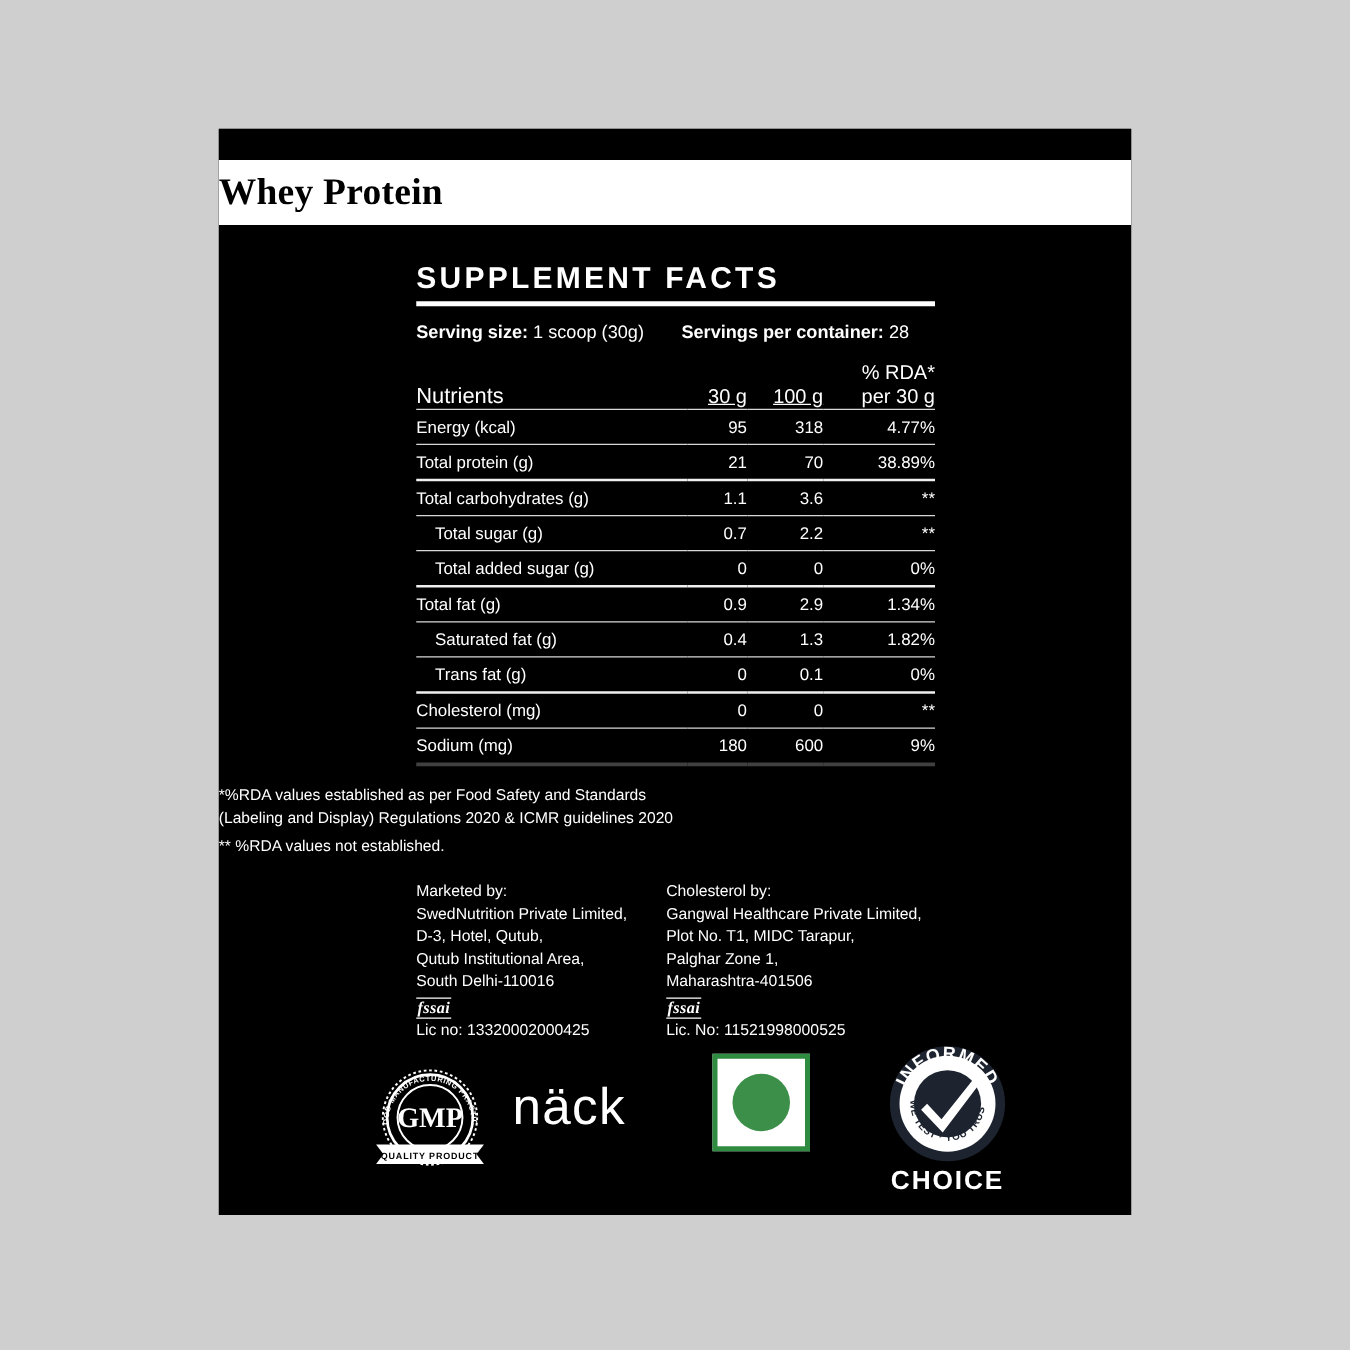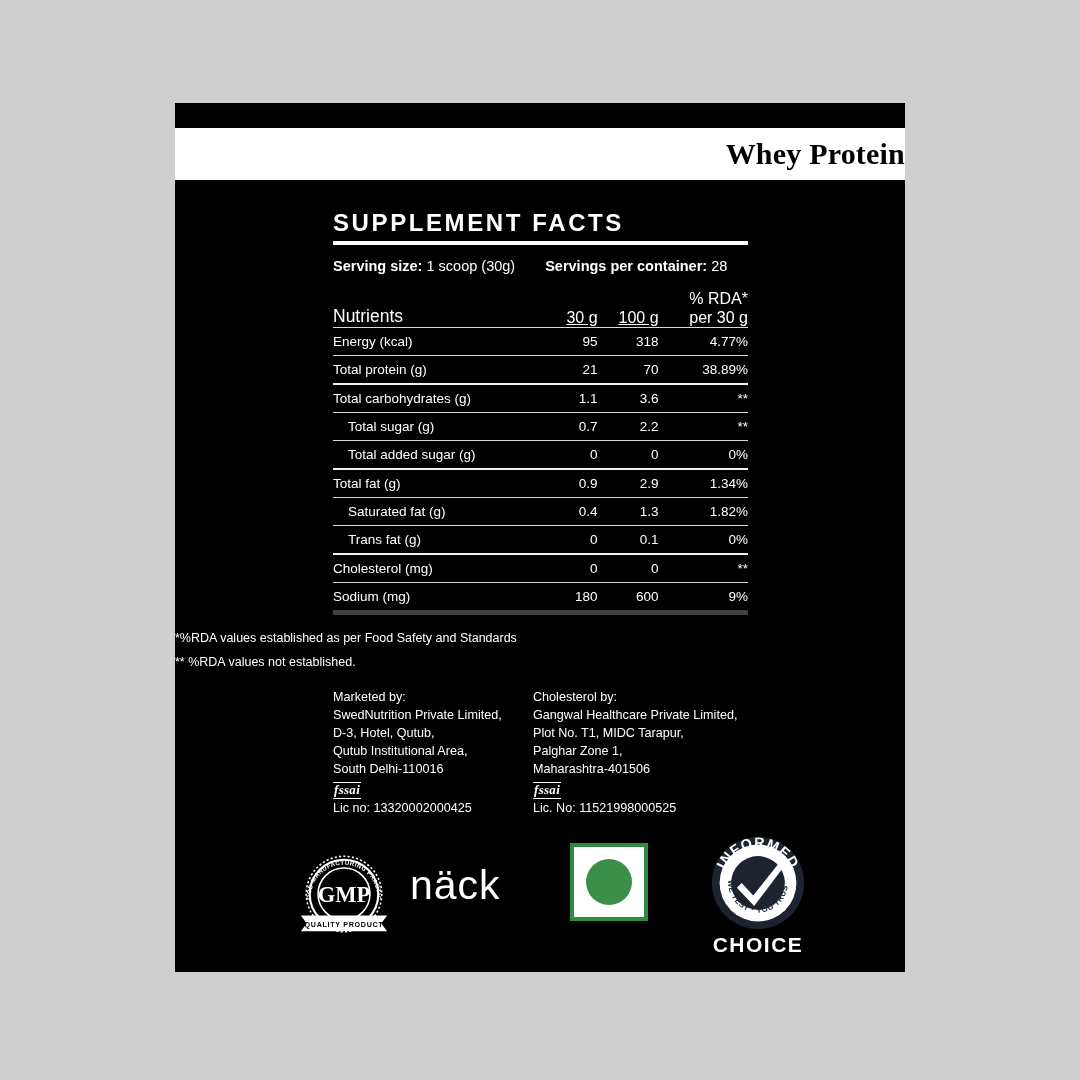--- a/index.html
+++ b/index.html
@@ -14,21 +14,21 @@
   
   .panel{
     position:absolute;left:175px;top:103px;
     width:730px;height:869px;
     background:#000000;
     overflow:hidden;
   }
   .topband{height:25px;background:#000;}
   .titleband{
     height:52px;background:#ffffff;
-    display:flex;align-items:center;justify-content:flex-end;
+    display:flex;align-items:center;justify-content:flex-start;
   }
   .titleband .title{
     font-family:"Liberation Serif", serif;
     font-weight:bold;color:#000;
     font-size:30px;letter-spacing:.2px;
   }
 
   .body{padding:0;color:#fff;}
 
   
@@ -54,21 +54,21 @@
     vertical-align:bottom;font-weight:normal;
     font-size:16px;padding-bottom:7px;
   }
   .hdr th.c-name{text-align:left;font-size:17.5px;}
   .hdr th.c-num{text-align:right;text-decoration:underline;}
   .hdr th.c-rda{text-align:right;line-height:1.15;}
   .hdr th .rda-1{display:block;}
   .hdr th .rda-2{display:block;}
 
   table.nf tbody tr{border-top:1px solid #d8d8d8;}
-  table.nf tbody tr:last-child{border-bottom:5px solid #404040;margin-top:32px;}
+  table.nf tbody tr:last-child{border-bottom:3px solid #404040;margin-top:32px;}
   table.nf tbody td{height:27px;line-height:27px;font-size:13.5px;}
   td.c-name{text-align:left;}
   td.c-name.ind{padding-left:15px;}
   td.c-num{text-align:right;}
   td.c-rda{text-align:right;}
   .thick{border-top-width:2px !important;border-top-color:#f0f0f0 !important;}
 
   
   .notes{margin-top:15px;width:430px;font-size:12.5px;line-height:1.42;color:#fff;}
   .notes .n2{margin-top:6px;}
@@ -220,20 +220,21 @@
                 <td class="c-num">180</td>
                 <td class="c-num">600</td>
                 <td class="c-rda">9%</td>
               </tr>
             </tbody>
         </table>
       </div>
 
       <div class="notes">
         <div>*%RDA values established as per Food Safety and Standards</div>
+        <div>(Labeling and Display) Regulations 2020 &amp; ICMR guidelines 2020</div>
         <div class="n2">** %RDA values not established.</div>
       </div>
 
       <div class="addr-row">
         <div class="addr left">
           <div class="hd">Marketed by:</div>
           <div>SwedNutrition Private Limited,</div>
           <div>D-3, Hotel, Qutub,</div>
           <div>Qutub Institutional Area,</div>
           <div>South Delhi-110016</div>

